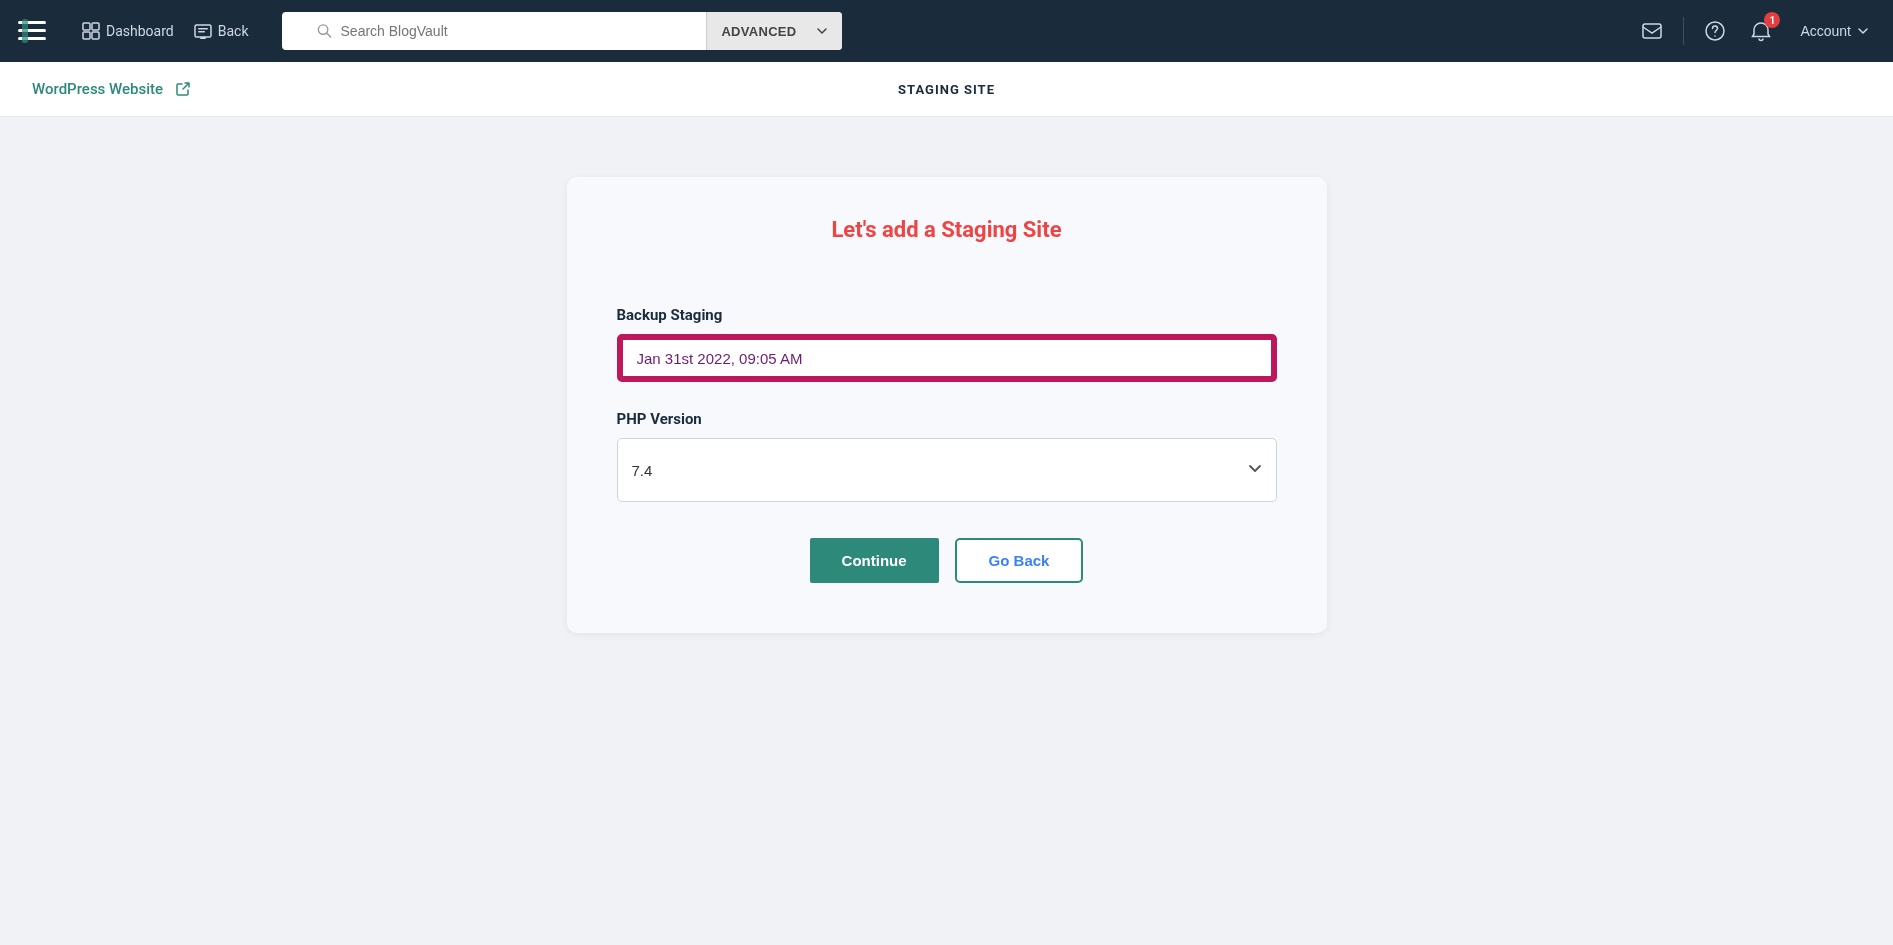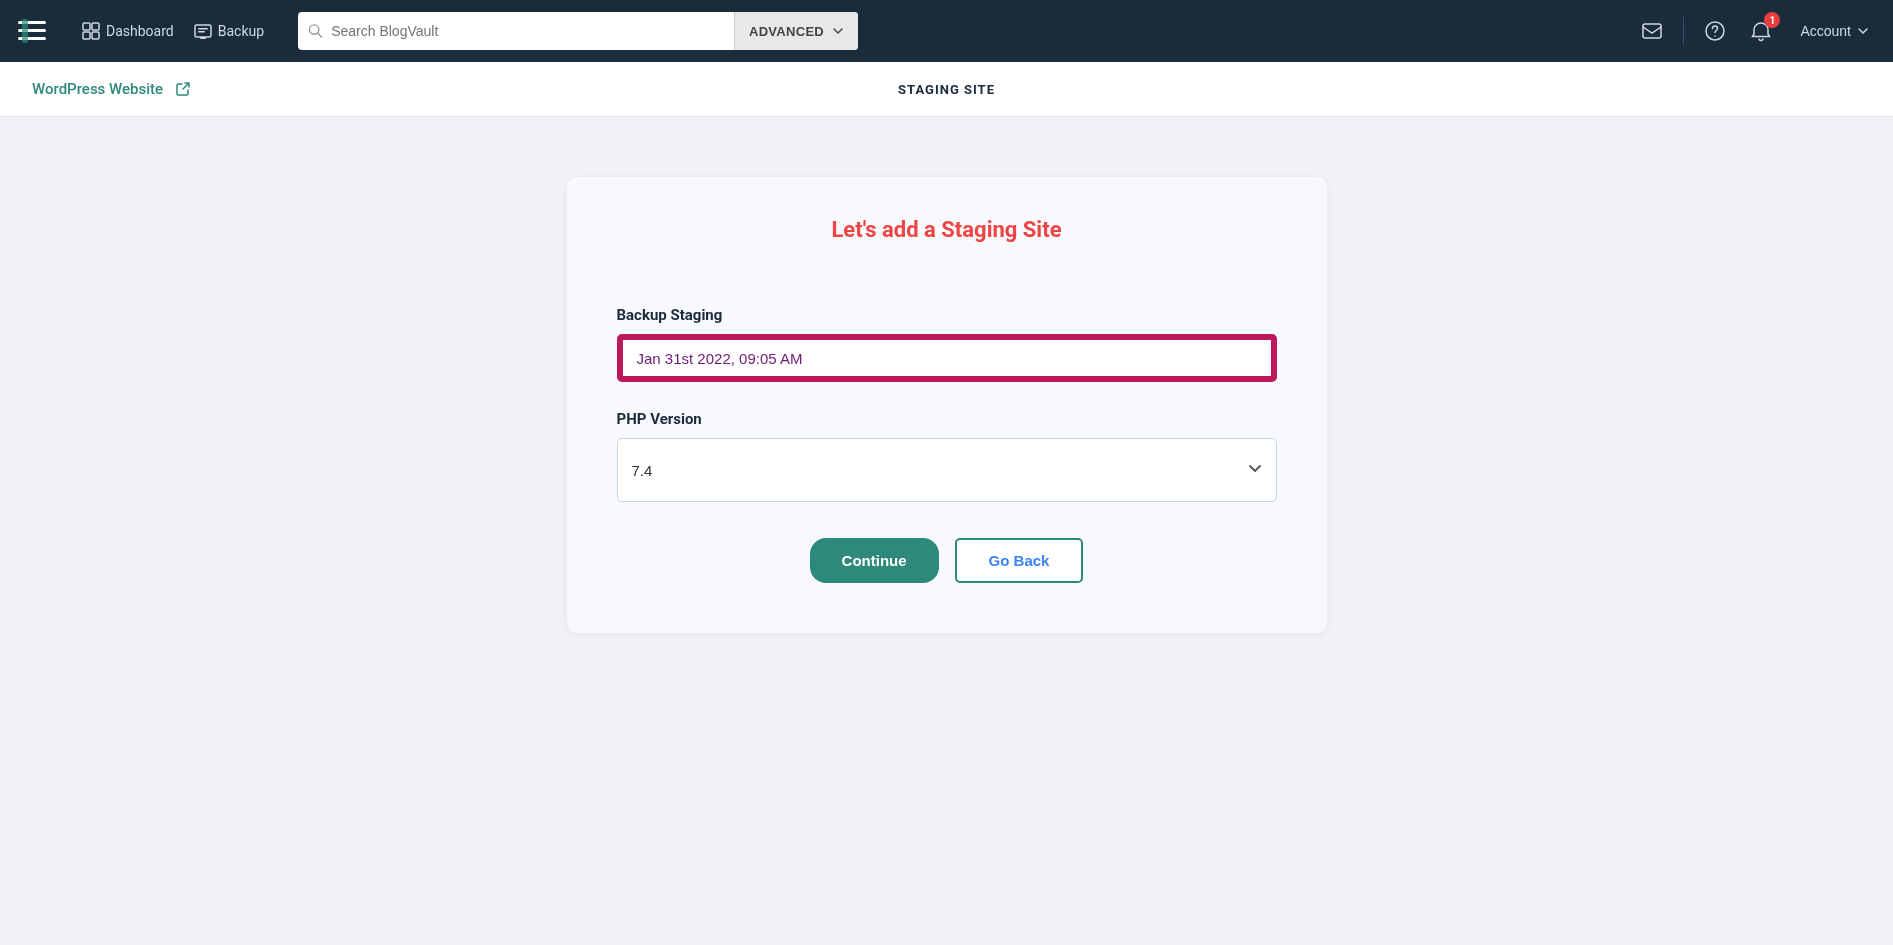--- a/index.html
+++ b/index.html
@@ -43,20 +43,21 @@
     
     .search-container {
       flex: 1;
       max-width: 560px;
       display: flex;
       align-items: center;
       background: white;
       border-radius: 4px;
       overflow: hidden;
       height: 38px;
+      padding-left: 25px;
     }
     .search-input-wrapper {
       flex: 1;
       display: flex;
       align-items: center;
       padding: 0 10px;
       gap: 8px;
     }
     .search-input {
       border: none;
@@ -75,21 +76,21 @@
       background: #e8e8e8;
       border: none;
       height: 38px;
       padding: 0 14px;
       font-size: 13px;
       font-weight: 600;
       color: #444;
       cursor: pointer;
       display: flex;
       align-items: center;
-      gap: 8px;
+      gap: 20px;
       letter-spacing: 0.3px;
     }
 
     
     .navbar-right {
       display: flex;
       align-items: center;
       gap: 16px;
       margin-left: auto;
       color: #cdd8e3;
@@ -250,21 +251,21 @@
     .button-row {
       display: flex;
       justify-content: center;
       gap: 16px;
       margin-top: 36px;
     }
     .btn-continue {
       background: #2d8a7a;
       color: white;
       border: none;
-      border-radius: 16px;
+      border-radius: 2px;
       padding: 12px 32px;
       font-size: 15px;
       font-weight: 600;
       cursor: pointer;
     }
     .btn-goback {
       background: white;
       color: #3b82f6;
       border: 2px solid #2d8a7a;
       border-radius: 5px;
@@ -304,21 +305,21 @@
       </svg>
       <span>Dashboard</span>
     </a>
     <a class="nav-link">
       <svg viewBox="0 0 18 18" fill="none" xmlns="http://www.w3.org/2000/svg">
         <rect x="1" y="3" width="16" height="12" rx="1.5" stroke="#cdd8e3" stroke-width="1.5"></rect>
         <rect x="4" y="6" width="10" height="1.5" rx="0.75" fill="#cdd8e3"></rect>
         <rect x="4" y="9" width="7" height="1.5" rx="0.75" fill="#cdd8e3"></rect>
         <rect x="6" y="15" width="6" height="2" rx="1" fill="#cdd8e3"></rect>
       </svg>
-      <span>Backup</span>
+      <span>Back</span>
     </a>
   </div>
 
   <div class="search-container">
     <div class="search-input-wrapper">
       <svg width="16" height="16" viewBox="0 0 16 16" fill="none">
         <circle cx="6.5" cy="6.5" r="5" stroke="#999" stroke-width="1.5"></circle>
         <line x1="10.5" y1="10.5" x2="14.5" y2="14.5" stroke="#999" stroke-width="1.5" stroke-linecap="round"></line>
       </svg>
       <input class="search-input" type="text" placeholder="Search BlogVault" style="">

